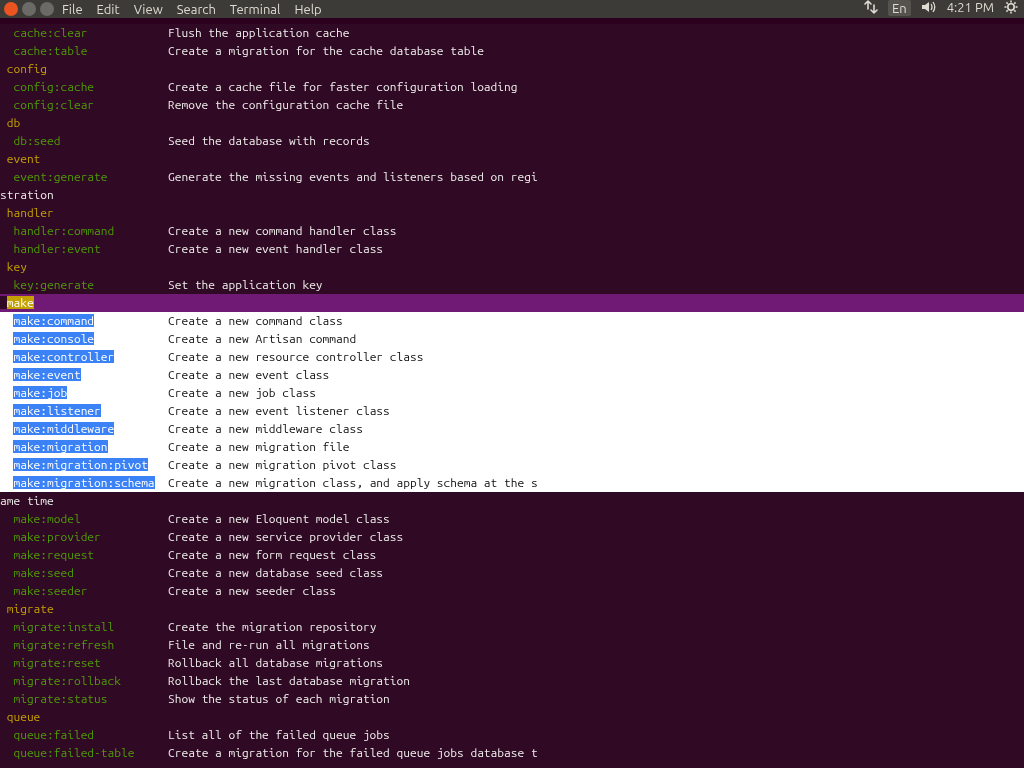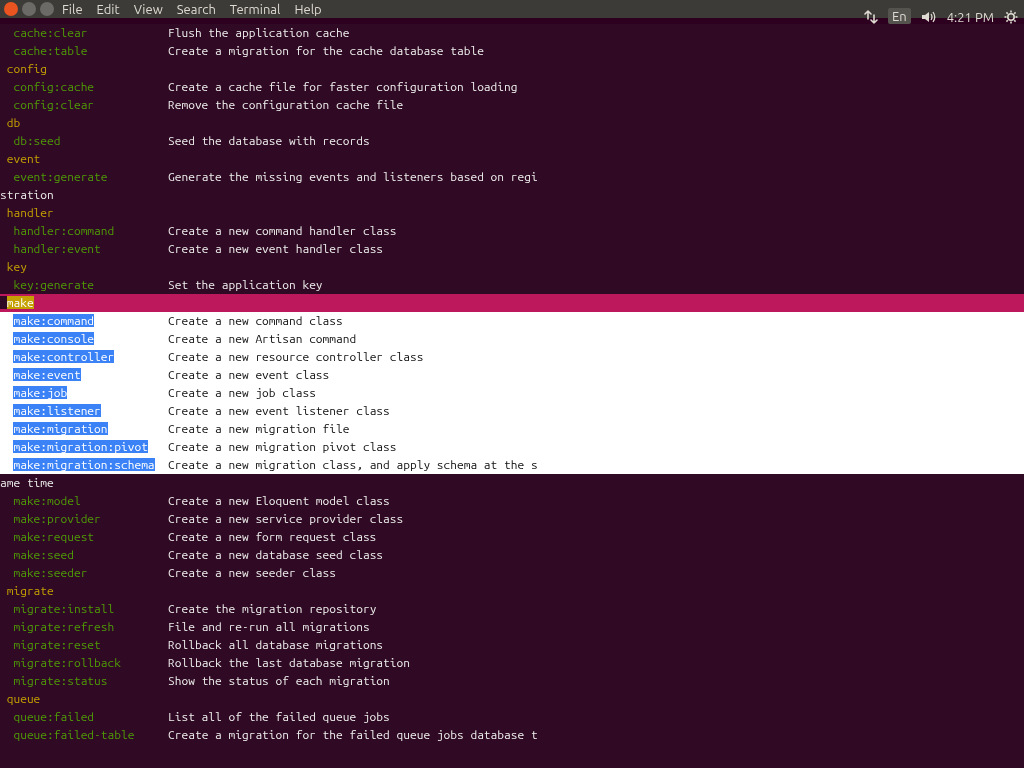--- a/index.html
+++ b/index.html
@@ -18,21 +18,21 @@
     padding: 0 4px;
     position: relative;
   }
   .window-buttons { display: flex; align-items: center; margin-right: 8px; gap: 4px; }
   .wbtn { width: 14px; height: 14px; border-radius: 50%; display: flex; align-items: center; justify-content: center; font-size: 9px; color: #3c3b37; }
   .wbtn.close { background: #e95420; }
   .wbtn.min { background: #6b6a66; }
   .wbtn.max { background: #6b6a66; }
   .menu-items { display: flex; gap: 14px; }
   .menu-item { cursor: pointer; }
-  .tray { position: absolute; right: 6px; top: 0; height: 24px; display: flex; align-items: flex-end; gap: 10px; }
+  .tray { position: absolute; right: 6px; top: 0; height: 24px; display: flex; align-items: flex-start; gap: 10px; }
   .tray span, .tray .tray-icon { color: #dfdbd2; font-size: 13px; }
   .tray-icon { display: inline-flex; align-items: center; justify-content: center; }
   .tray-icon svg { display: block; }
   .lang-box { background: #55534e; padding: 1px 4px; border-radius: 2px; font-size: 12px; }
 
   
   .terminal {
     position: absolute;
     top: 24px; left: 0; right: 0; bottom: 0;
     background: #300a24;
@@ -113,28 +113,29 @@
     <div class="termline"><span class="tl-group"> db</span></div>
     <div class="termline"><span>  </span><span class="tl-cmd">db:seed</span><span>                </span><span class="tl-desc">Seed the database with records</span></div>
     <div class="termline"><span class="tl-group"> event</span></div>
     <div class="termline"><span>  </span><span class="tl-cmd">event:generate</span><span>         </span><span class="tl-desc">Generate the missing events and listeners based on regi</span></div>
     <div class="termline"><span class="tl-wrap">stration</span></div>
     <div class="termline"><span class="tl-group"> handler</span></div>
     <div class="termline"><span>  </span><span class="tl-cmd">handler:command</span><span>        </span><span class="tl-desc">Create a new command handler class</span></div>
     <div class="termline"><span>  </span><span class="tl-cmd">handler:event</span><span>          </span><span class="tl-desc">Create a new event handler class</span></div>
     <div class="termline"><span class="tl-group"> key</span></div>
     <div class="termline"><span>  </span><span class="tl-cmd">key:generate</span><span>           </span><span class="tl-desc">Set the application key</span></div>
-    <div class="termline" style="background: #be185d;"><span style="background: rgb(48, 10, 36);"> </span><span class="hl-make-header">make</span><span>                                                                                                       </span></div>
+    <div class="termline" style="background: #701a75;"><span style="background: rgb(48, 10, 36);"> </span><span class="hl-make-header">make</span><span>                                                                                                       </span></div>
     <div class="hl-region">
       <div class="termline"><span style="background: rgb(255, 255, 255);">  </span><span class="tl-cmd">make:command</span><span>           </span><span class="tl-desc">Create a new command class</span><span>                                                         </span></div>
       <div class="termline"><span style="background: rgb(255, 255, 255);">  </span><span class="tl-cmd">make:console</span><span>           </span><span class="tl-desc">Create a new Artisan command</span><span>                                                       </span></div>
       <div class="termline"><span style="background: rgb(255, 255, 255);">  </span><span class="tl-cmd">make:controller</span><span>        </span><span class="tl-desc">Create a new resource controller class</span><span>                                             </span></div>
       <div class="termline"><span style="background: rgb(255, 255, 255);">  </span><span class="tl-cmd">make:event</span><span>             </span><span class="tl-desc">Create a new event class</span><span>                                                           </span></div>
       <div class="termline"><span style="background: rgb(255, 255, 255);">  </span><span class="tl-cmd">make:job</span><span>               </span><span class="tl-desc">Create a new job class</span><span>                                                             </span></div>
       <div class="termline"><span style="background: rgb(255, 255, 255);">  </span><span class="tl-cmd">make:listener</span><span>          </span><span class="tl-desc">Create a new event listener class</span><span>                                                  </span></div>
+      <div class="termline"><span style="background: rgb(255, 255, 255);">  </span><span class="tl-cmd">make:middleware</span><span>        </span><span class="tl-desc">Create a new middleware class</span><span>                                                      </span></div>
       <div class="termline"><span style="background: rgb(255, 255, 255);">  </span><span class="tl-cmd">make:migration</span><span>         </span><span class="tl-desc">Create a new migration file</span><span>                                                        </span></div>
       <div class="termline"><span style="background: rgb(255, 255, 255);">  </span><span class="tl-cmd">make:migration:pivot</span><span>   </span><span class="tl-desc">Create a new migration pivot class</span><span>                                                 </span></div>
       <div class="termline"><span style="background: rgb(255, 255, 255);">  </span><span class="tl-cmd">make:migration:schema</span><span>  </span><span class="tl-desc">Create a new migration class, and apply schema at the s</span><span>                            </span></div>
     </div>
     <div class="termline"><span class="tl-wrap">ame time</span></div>
     <div class="termline"><span>  </span><span class="tl-cmd">make:model</span><span>             </span><span class="tl-desc">Create a new Eloquent model class</span></div>
     <div class="termline"><span>  </span><span class="tl-cmd">make:provider</span><span>          </span><span class="tl-desc">Create a new service provider class</span></div>
     <div class="termline"><span>  </span><span class="tl-cmd">make:request</span><span>           </span><span class="tl-desc">Create a new form request class</span></div>
     <div class="termline"><span>  </span><span class="tl-cmd">make:seed</span><span>              </span><span class="tl-desc">Create a new database seed class</span></div>
     <div class="termline"><span>  </span><span class="tl-cmd">make:seeder</span><span>            </span><span class="tl-desc">Create a new seeder class</span></div>

